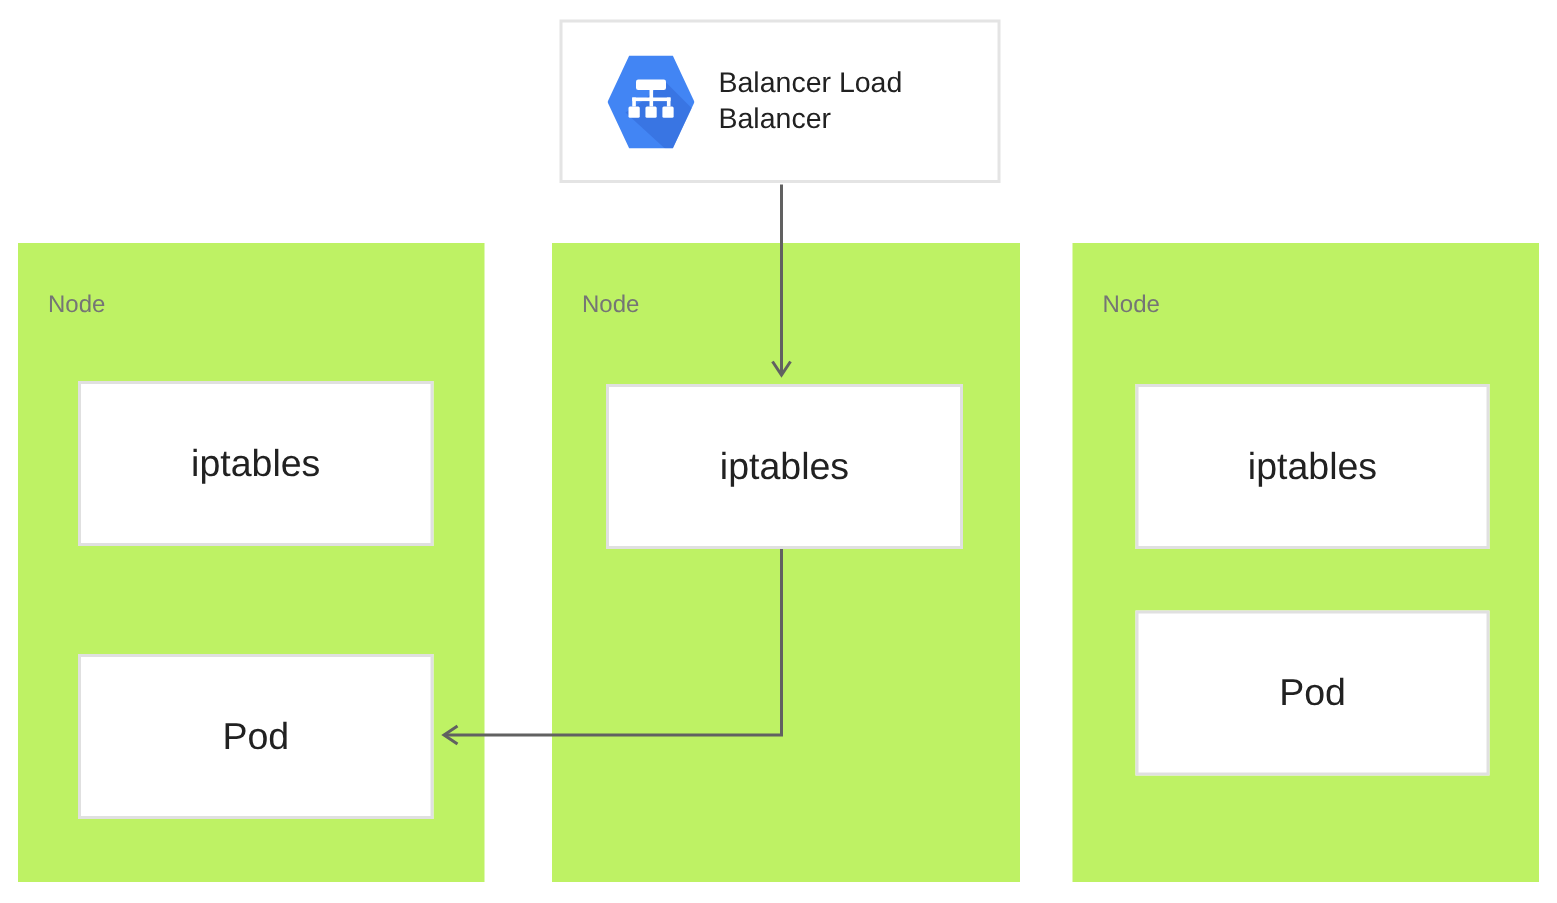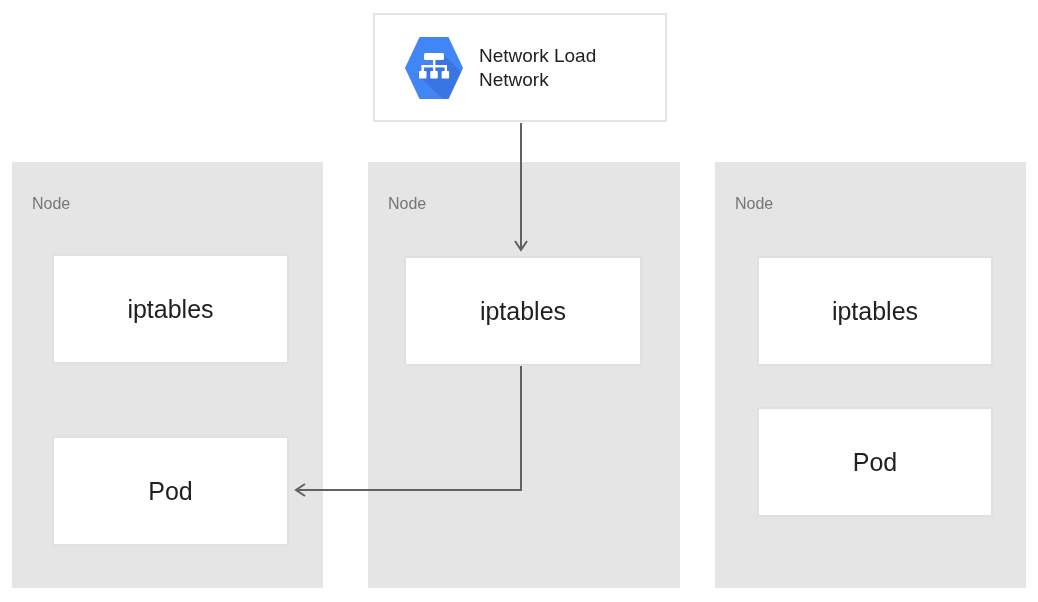--- a/index.html
+++ b/index.html
@@ -20,21 +20,21 @@
   }
   .lb-icon { margin-left: 30px; width: 58px; height: 62px; flex: 0 0 auto; }
   .lb-label {
     margin-left: 16px; width: 172px;
     font-size: 19px; line-height: 24px; color: #212121;
   }
 
   
   .node {
     position: absolute; top: 162px; height: 426px;
-    background: #e5e5e5;
+    background: #bef264;
   }
   .node-1 { left: 12px;  width: 311px; }
   .node-2 { left: 368px; width: 312px; }
   .node-3 { left: 715px; width: 311px; }
   .node-label {
     position: absolute; left: 20px; top: 33px;
     font-size: 16px; color: #757575;
   }
 
   
@@ -78,21 +78,21 @@
         <rect x="28" y="23" width="2.4" height="6"></rect>
         <rect x="16.5" y="28" width="25.5" height="2.4"></rect>
         <rect x="16.5" y="28" width="2.4" height="6"></rect>
         <rect x="28" y="28" width="2.4" height="6"></rect>
         <rect x="39.6" y="28" width="2.4" height="6"></rect>
         <rect x="14" y="34" width="7.5" height="7.5" rx="1"></rect>
         <rect x="25.3" y="34" width="7.5" height="7.5" rx="1"></rect>
         <rect x="36.6" y="34" width="7.5" height="7.5" rx="1"></rect>
       </g>
     </svg>
-    <div class="lb-label">Network Load Network</div>
+    <div class="lb-label">Balancer Load Balancer</div>
   </div>
 
   <div class="node node-1">
     <div class="node-label">Node</div>
     <div class="box box-iptables">
       <span>iptables</span>
     </div>
     <div class="box box-pod">
       <span>Pod</span>
     </div>

